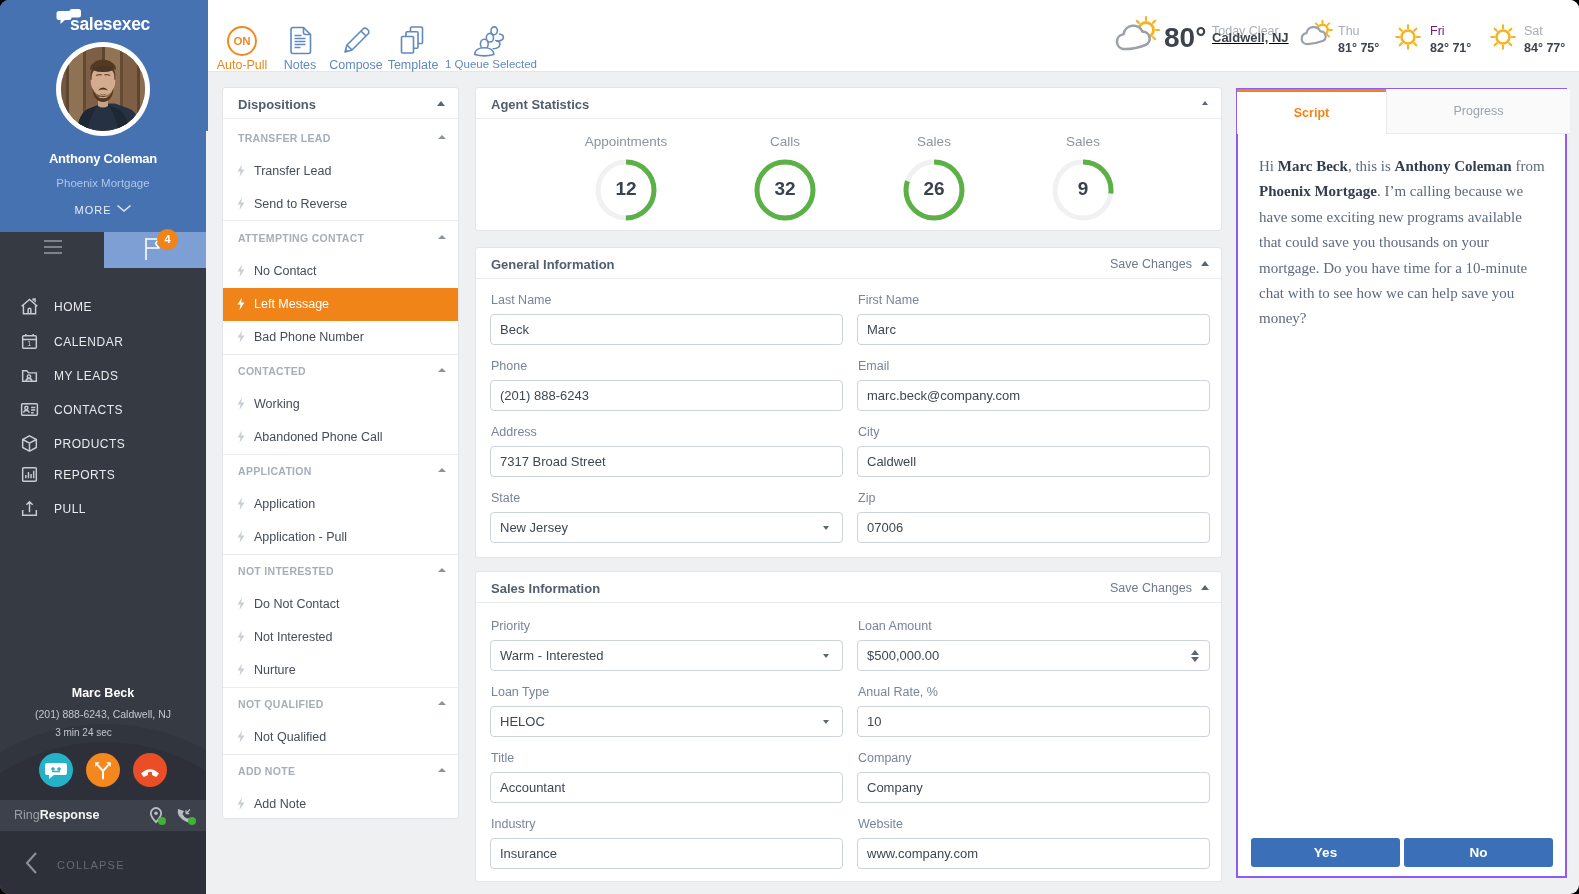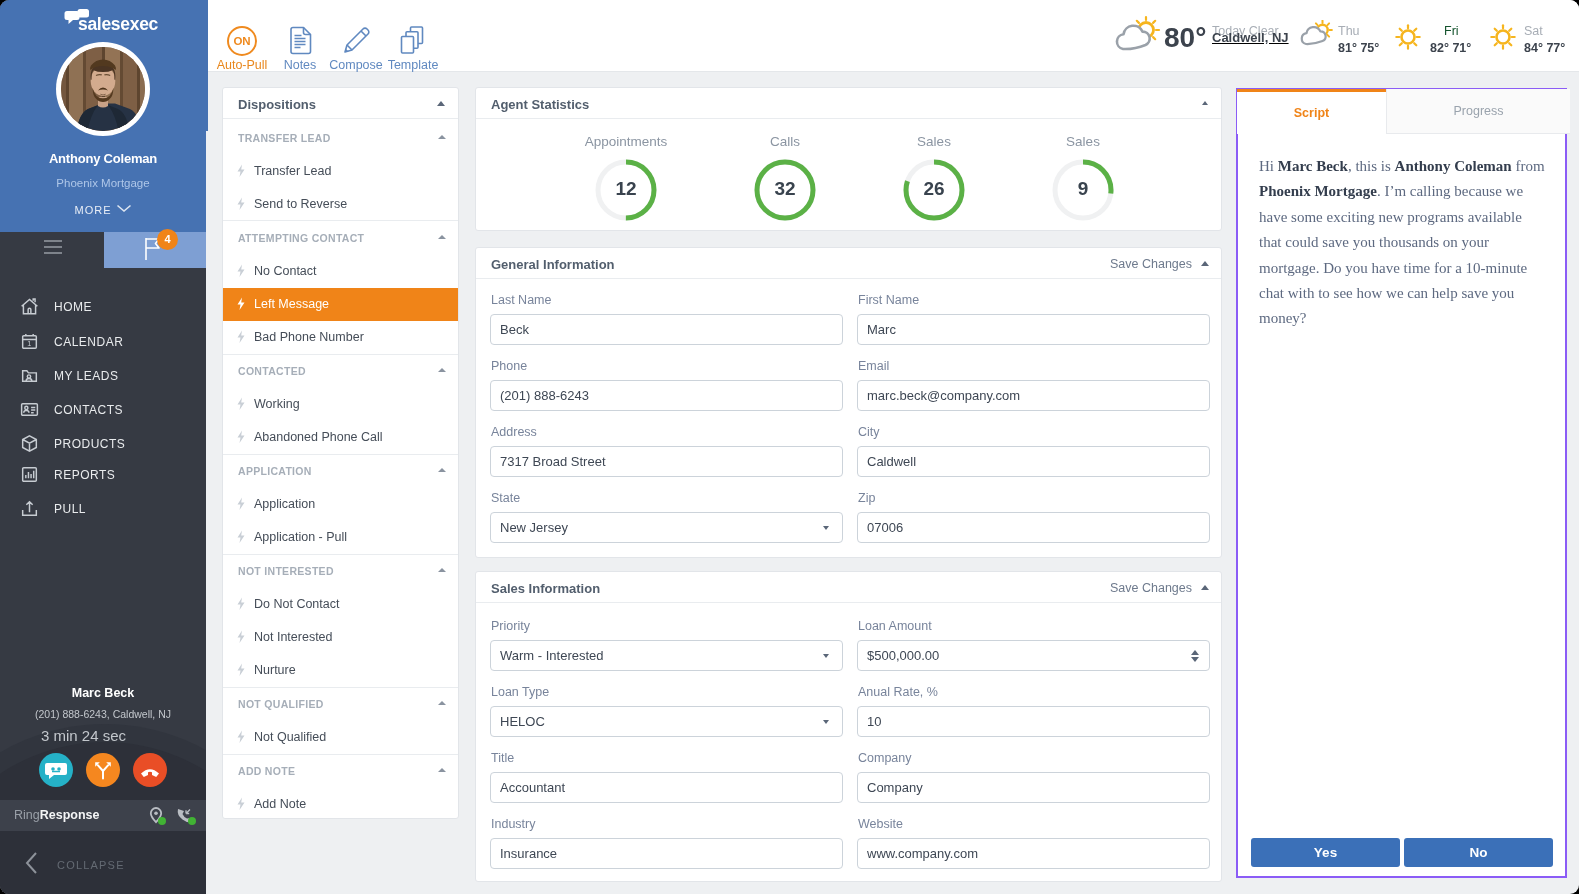--- a/index.html
+++ b/index.html
@@ -1,37 +1,37 @@
 <!DOCTYPE html>
 <html><head>
 <meta charset="utf-8">
 <style>
 * { margin:0; padding:0; box-sizing:border-box; }
 html,body { width:1579px; height:894px; background:#000; font-family:"Liberation Sans",sans-serif; }
 #app { position:absolute; left:0; top:0; width:1579px; height:894px; border-radius:9px; overflow:hidden; background:#eef0f2; }
 .abs { position:absolute; }
 #sidebar { position:absolute; left:0; top:0; width:206px; height:894px; background:#363a43; overflow:hidden; }
 #sb-top { position:absolute; left:0; top:0; width:206px; height:232px; background:#4672b2; }
-#logo { position:absolute; left:8px; top:8px; width:206px; height:32px; }
+#logo { position:absolute; left:0; top:8px; width:206px; height:32px; }
 #avatar-wrap { position:absolute; left:56px; top:42px; width:94px; height:94px; }
 .sb-name { position:absolute; left:0; top:151px; width:206px; text-align:center; color:#fff; font-size:13px; font-weight:bold; letter-spacing:-0.2px; }
 .sb-comp { position:absolute; left:0; top:177px; width:206px; text-align:center; color:#aec6e8; font-size:11.5px; }
 .sb-more { position:absolute; left:0; top:204px; width:206px; text-align:center; color:#e8eef7; font-size:11px; letter-spacing:1px; }
 #sb-row { position:absolute; left:0; top:232px; width:206px; height:36px; }
 #flag-tab { position:absolute; left:104px; top:0; width:102px; height:36px; background:#7e9fd3; }
 #burger { position:absolute; left:44px; top:8px; width:18px; height:14px; }
 #burger div { height:2px; background:#7e838b; margin-bottom:4px; }
 .nav-item { position:absolute; left:0; width:206px; height:34px; color:#e9ebed; font-size:12px; letter-spacing:0.5px;text-align:center; }
 .nav-item span { position:absolute; left:54px; top:10px; }
 .nav-item svg { position:absolute; left:19px; top:6px; }
 .arc1 { position:absolute; left:-103px; top:724px; width:416px; height:416px; border-radius:50%; background:#31353e; }
 .arc2 { position:absolute; left:-85px; top:742px; width:380px; height:380px; border-radius:50%; background:#2d3039; }
 .c-name { position:absolute; left:0; top:686px; width:206px; text-align:center; color:#fff; font-size:12.5px; font-weight:bold; }
 .c-phone { position:absolute; left:0; top:708px; width:206px; text-align:center; color:#c3c7cc; font-size:10.5px; }
-.c-time { position:absolute; left:0; top:727px; width:167px; text-align:center; color:#c3c7cc; font-size:15px; }
+.c-time { position:absolute; left:0; top:727px; width:167px; text-align:center; color:#c3c7cc; font-size:10px; }
 .cbtn { position:absolute; top:753px; width:34px; height:34px; border-radius:50%; }
 #ringbar { position:absolute; left:0; top:800px; width:206px; height:31px; background:#3d414b; color:#9aa0a8; font-size:12.5px; }
 #ringbar b { color:#f4f5f6; }
 #collapse { position:absolute; left:0; top:831px; width:206px; height:63px; }
 #collapse span { position:absolute; left:57px; top:28px; color:#646a73; font-size:11px; letter-spacing:1.2px; }
 #topbar { position:absolute; left:206px; top:0; width:1373px; height:72px; background:#fff; border-bottom:1px solid #e4e7ea; }
 .tb-item { position:absolute; top:12px; height:72px; text-align:center; color:#6089c0; font-size:12.5px; }
 .tb-label { position:absolute; width:200px; left:50%; margin-left:-100px; top:46px; }
 #scrollthumb { position:absolute; left:206px; top:0; width:2px; height:131px; background:#4672b2; }
 .card { position:absolute; background:#fff; border:1px solid #e2e5e9; border-radius:3px; }
@@ -247,20 +247,31 @@
         <div class="tb-label" style="">Compose</div>
       </div>
 <div class="tb-item" style="left:172px;width:70px;">
         <svg width="34" height="32" viewBox="0 0 34 32" style="position:absolute;left:50%;margin-left:-17px;top:13px;">
           <rect x="14.5" y="2" width="12" height="16.5" rx="1" fill="#fff" stroke="#6089c0" stroke-width="1.6"></rect>
           <rect x="10" y="6.8" width="12" height="16.5" rx="1" fill="#fff" stroke="#6089c0" stroke-width="1.6"></rect>
           <rect x="5.5" y="11.5" width="12" height="16.5" rx="1" fill="#fff" stroke="#6089c0" stroke-width="1.6"></rect>
         </svg>
         <div class="tb-label" style="">Template</div>
       </div>
+<div class="tb-item" style="left:225px;width:120px;">
+        <svg width="44" height="36" viewBox="0 0 44 36" style="position:absolute;left:50%;margin-left:-22px;top:11px;">
+          <ellipse cx="25.2" cy="7.8" rx="3.2" ry="3.9" stroke="#6089c0" stroke-width="1.6" fill="none"></ellipse>
+          <path d="M27.8 18.2 q6.2-0.3 6.6-3.6 q0.3-2.8-3.8-3.6" stroke="#6089c0" stroke-width="1.6" fill="none" stroke-linecap="round"></path>
+          <ellipse cx="20.9" cy="14.7" rx="3.6" ry="4.3" fill="#fff" stroke="#6089c0" stroke-width="1.6"></ellipse>
+          <path d="M24.2 25.8 q6.3-0.3 6.7-4.3 q0.3-3.2-4.2-4" stroke="#6089c0" stroke-width="1.6" fill="none" stroke-linecap="round"></path>
+          <ellipse cx="15.3" cy="21" rx="3.9" ry="4.8" fill="#fff" stroke="#6089c0" stroke-width="1.6"></ellipse>
+          <path d="M5.8 31.5 c0-4.4 4.2-6.7 9.5-6.7 s9.5 2.3 9.5 6.7 q-9.5 2.8-19 0 Z" fill="#fff" stroke="#6089c0" stroke-width="1.6"></path>
+        </svg>
+        <div class="tb-label" style="font-size:11.5px;">1 Queue Selected</div>
+      </div>
 <div class="abs" style="left:907px;top:15px;"><svg width="50" height="42" viewBox="0 0 50 42">
           <circle cx="33" cy="15" r="7.5" fill="none" stroke="#f6b51e" stroke-width="2.8"></circle>
           <line x1="33.0" y1="5.0" x2="33.0" y2="2.0" stroke="#f6b51e" stroke-width="2.2" stroke-linecap="round"></line>
           <line x1="40.1" y1="7.9" x2="42.2" y2="5.8" stroke="#f6b51e" stroke-width="2.2" stroke-linecap="round"></line>
           <line x1="43.0" y1="15.0" x2="46.0" y2="15.0" stroke="#f6b51e" stroke-width="2.2" stroke-linecap="round"></line>
           <line x1="40.1" y1="22.1" x2="42.2" y2="24.2" stroke="#f6b51e" stroke-width="2.2" stroke-linecap="round"></line>
           <line x1="33.0" y1="25.0" x2="33.0" y2="28.0" stroke="#f6b51e" stroke-width="2.2" stroke-linecap="round"></line>
           <line x1="25.9" y1="22.1" x2="23.8" y2="24.2" stroke="#f6b51e" stroke-width="2.2" stroke-linecap="round"></line>
           <line x1="23.0" y1="15.0" x2="20.0" y2="15.0" stroke="#f6b51e" stroke-width="2.2" stroke-linecap="round"></line>
           <line x1="25.9" y1="7.9" x2="23.8" y2="5.8" stroke="#f6b51e" stroke-width="2.2" stroke-linecap="round"></line>
@@ -287,21 +298,21 @@
           <circle cx="16" cy="16" r="6.5" fill="none" stroke="#f6b51e" stroke-width="2.6"></circle>
           <line x1="16.0" y1="7.3" x2="16.0" y2="4.3" stroke="#f6b51e" stroke-width="2.2" stroke-linecap="round"></line>
           <line x1="22.2" y1="9.8" x2="24.3" y2="7.7" stroke="#f6b51e" stroke-width="2.2" stroke-linecap="round"></line>
           <line x1="24.7" y1="16.0" x2="27.7" y2="16.0" stroke="#f6b51e" stroke-width="2.2" stroke-linecap="round"></line>
           <line x1="22.2" y1="22.2" x2="24.3" y2="24.3" stroke="#f6b51e" stroke-width="2.2" stroke-linecap="round"></line>
           <line x1="16.0" y1="24.7" x2="16.0" y2="27.7" stroke="#f6b51e" stroke-width="2.2" stroke-linecap="round"></line>
           <line x1="9.8" y1="22.2" x2="7.7" y2="24.3" stroke="#f6b51e" stroke-width="2.2" stroke-linecap="round"></line>
           <line x1="7.3" y1="16.0" x2="4.3" y2="16.0" stroke="#f6b51e" stroke-width="2.2" stroke-linecap="round"></line>
           <line x1="9.8" y1="9.8" x2="7.7" y2="7.7" stroke="#f6b51e" stroke-width="2.2" stroke-linecap="round"></line>
         </svg></div>
-<div class="abs" style="left:1224px;top:21px;"><span style="font-size:12.5px;color:#14532d;margin-left:14px;">Fri</span></div>
+<div class="abs" style="left:1224px;top:21px;"><span style="font-size:12.5px;color:#701a75;">Fri</span></div>
 <div class="abs" style="left:1224px;top:38px;"><span style="font-size:12.5px;font-weight:bold;color:#3c434d;">82° 71°</span></div>
 <div class="abs" style="left:1281px;top:21px;"><svg width="32" height="32" viewBox="0 0 32 32">
           <circle cx="16" cy="16" r="6.5" fill="none" stroke="#f6b51e" stroke-width="2.6"></circle>
           <line x1="16.0" y1="7.3" x2="16.0" y2="4.3" stroke="#f6b51e" stroke-width="2.2" stroke-linecap="round"></line>
           <line x1="22.2" y1="9.8" x2="24.3" y2="7.7" stroke="#f6b51e" stroke-width="2.2" stroke-linecap="round"></line>
           <line x1="24.7" y1="16.0" x2="27.7" y2="16.0" stroke="#f6b51e" stroke-width="2.2" stroke-linecap="round"></line>
           <line x1="22.2" y1="22.2" x2="24.3" y2="24.3" stroke="#f6b51e" stroke-width="2.2" stroke-linecap="round"></line>
           <line x1="16.0" y1="24.7" x2="16.0" y2="27.7" stroke="#f6b51e" stroke-width="2.2" stroke-linecap="round"></line>
           <line x1="9.8" y1="22.2" x2="7.7" y2="24.3" stroke="#f6b51e" stroke-width="2.2" stroke-linecap="round"></line>
           <line x1="7.3" y1="16.0" x2="4.3" y2="16.0" stroke="#f6b51e" stroke-width="2.2" stroke-linecap="round"></line>

